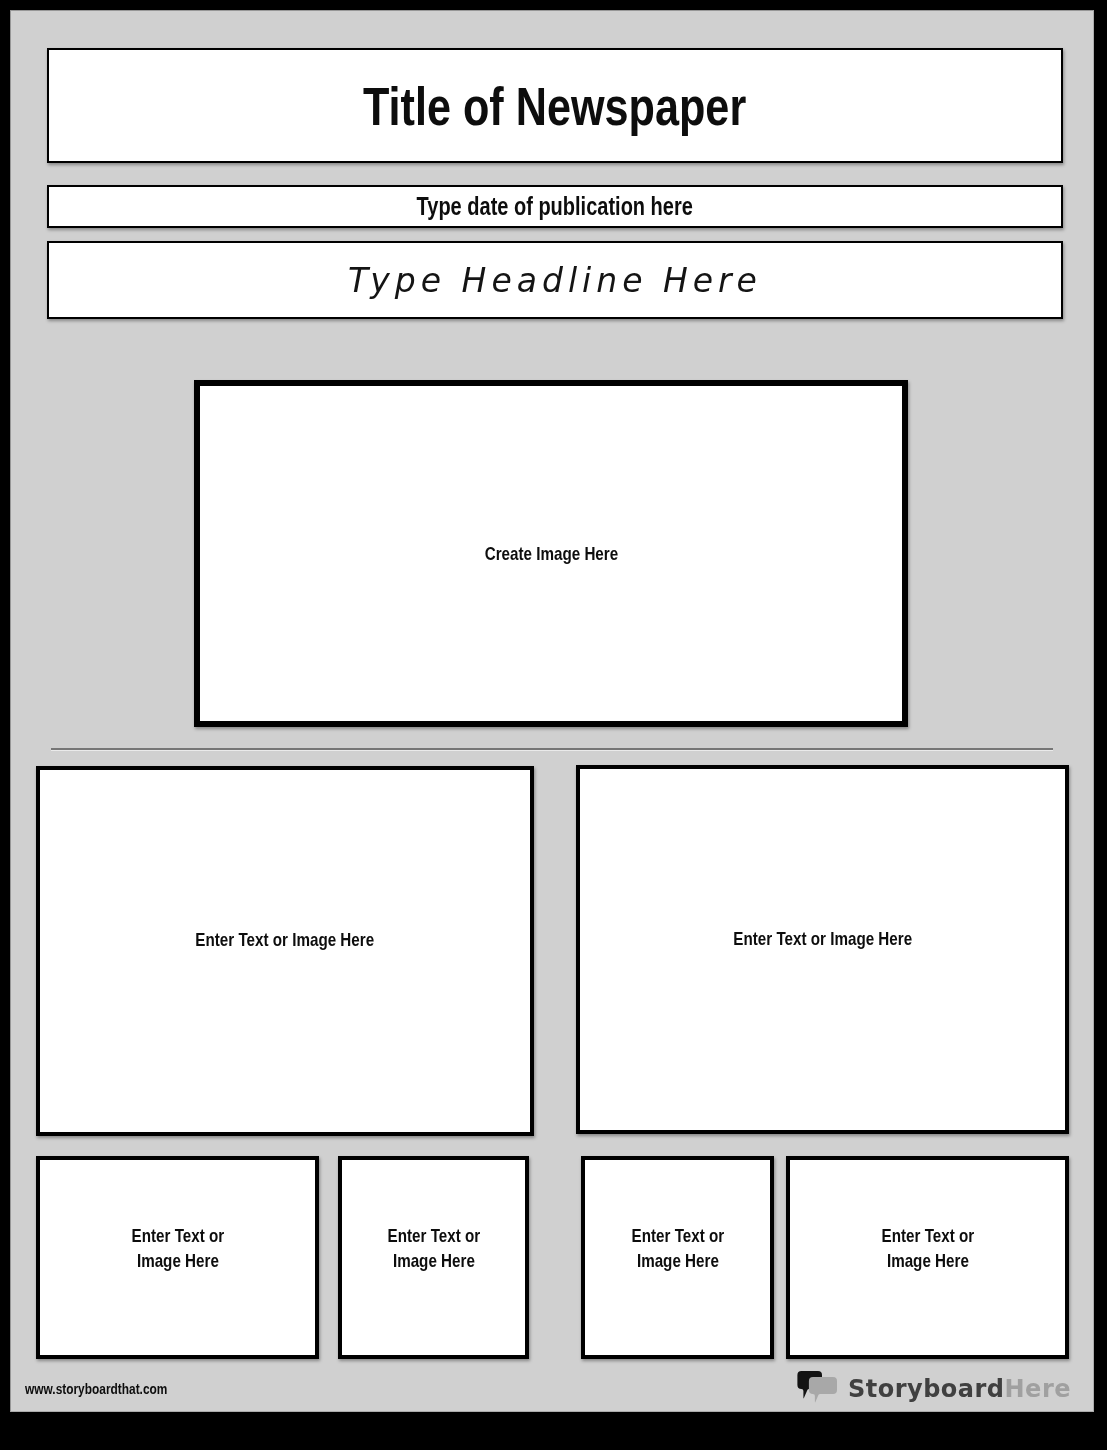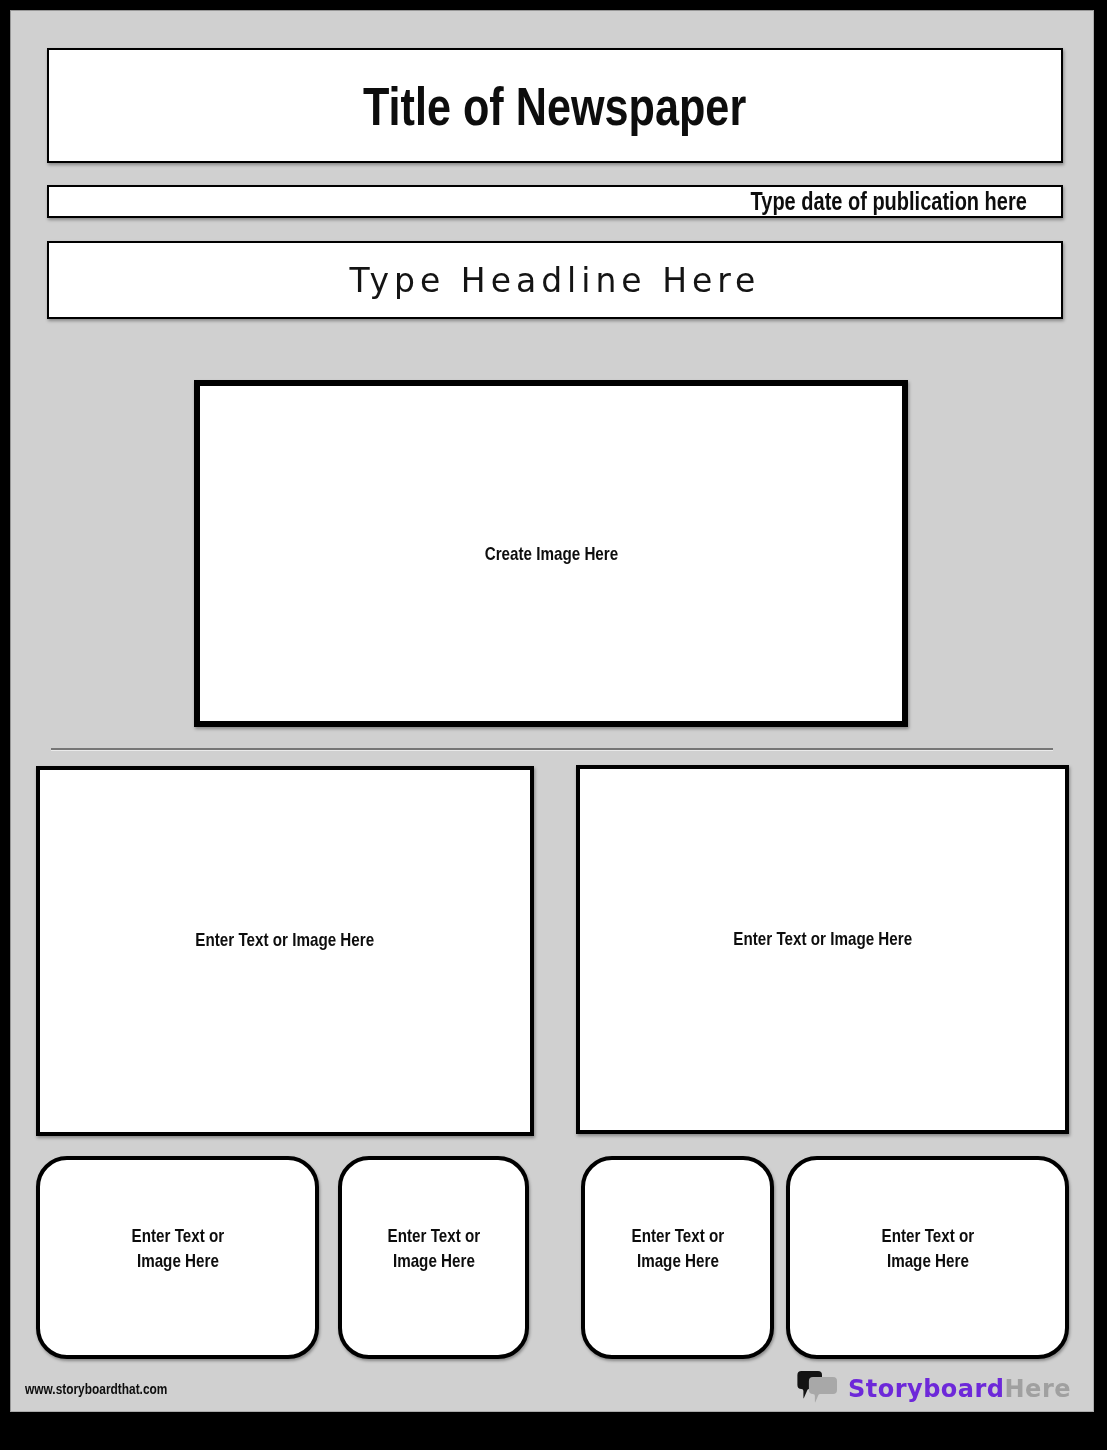--- a/index.html
+++ b/index.html
@@ -36,26 +36,27 @@
     transform: scaleX(0.8);
     font-weight: bold;
     letter-spacing: 0px;
     text-align: center;
   }
   .pre { white-space: pre-line; line-height: 1.3; }
 
   #title-box    { left: 36px;  top: 37px;  width: 1016px; height: 115px; }
   #title-box .condensed { font-size: 54px; }
 
-  #date-box     { left: 36px;  top: 174px; width: 1016px; height: 33px; justify-content: flex-end; }
+  #date-box     { left: 36px;  top: 174px; width: 1016px; height: 43px; }
   #date-box .condensed { font-size: 25px; }
 
   #headline-box { left: 36px;  top: 230px; width: 1016px; height: 78px; }
   #headline-text {
     font-family: "DejaVu Sans", sans-serif;
+    font-style: italic;
     font-size: 33px;
     letter-spacing: 5px;
     color: #141414;
   }
 
   #create-image-box { left: 183px; top: 353px; width: 714px; height: 347px; border-width: 6px; margin-top: 16px; }
   #create-image-box .condensed { font-size: 19px; }
 
   #divider {
     position: absolute;
@@ -63,21 +64,21 @@
     width: 1002px; height: 2px;
     background: #767676;
     box-shadow: 0 1px 0 rgba(255,255,255,0.55);
   }
 
   .article-box { border-width: 4px; padding-bottom: 22px; }
   .article-box .condensed { font-size: 19px; }
   #article-left  { left: 25px;  top: 755px; width: 498px; height: 370px; }
   #article-right { left: 565px; top: 754px; width: 493px; height: 369px; }
 
-  .small-box { border-width: 4px; padding-bottom: 18px; border-radius: 31px; }
+  .small-box { border-width: 4px; padding-bottom: 18px; }
   .small-box .condensed { font-size: 19px; }
   #small-box-0 { left: 25px;  top: 1145px; width: 283px; height: 203px; }
   #small-box-1 { left: 327px; top: 1145px; width: 191px; height: 203px; }
   #small-box-2 { left: 570px; top: 1145px; width: 193px; height: 203px; }
   #small-box-3 { left: 775px; top: 1145px; width: 283px; height: 203px; }
 
   #footer-url {
     position: absolute;
     left: 14px; top: 1370px;
     font-weight: bold;
@@ -95,21 +96,21 @@
     gap: 7px;
   }
   #logo svg { display: block; }
   #logo-text {
     font-family: "DejaVu Sans", sans-serif;
     font-weight: bold;
     font-size: 24px;
     letter-spacing: 0.5px;
     white-space: nowrap;
   }
-  #logo-text .primary   { color: #6d28d9; }
+  #logo-text .primary   { color: #404040; }
   #logo-text .secondary { color: #a0a0a0; }
 </style>
 </head>
 <body>
 
 <div id="page">
   <div id="paper">
 
     <div class="box" id="title-box">
       <span class="condensed">Title of Newspaper</span>

